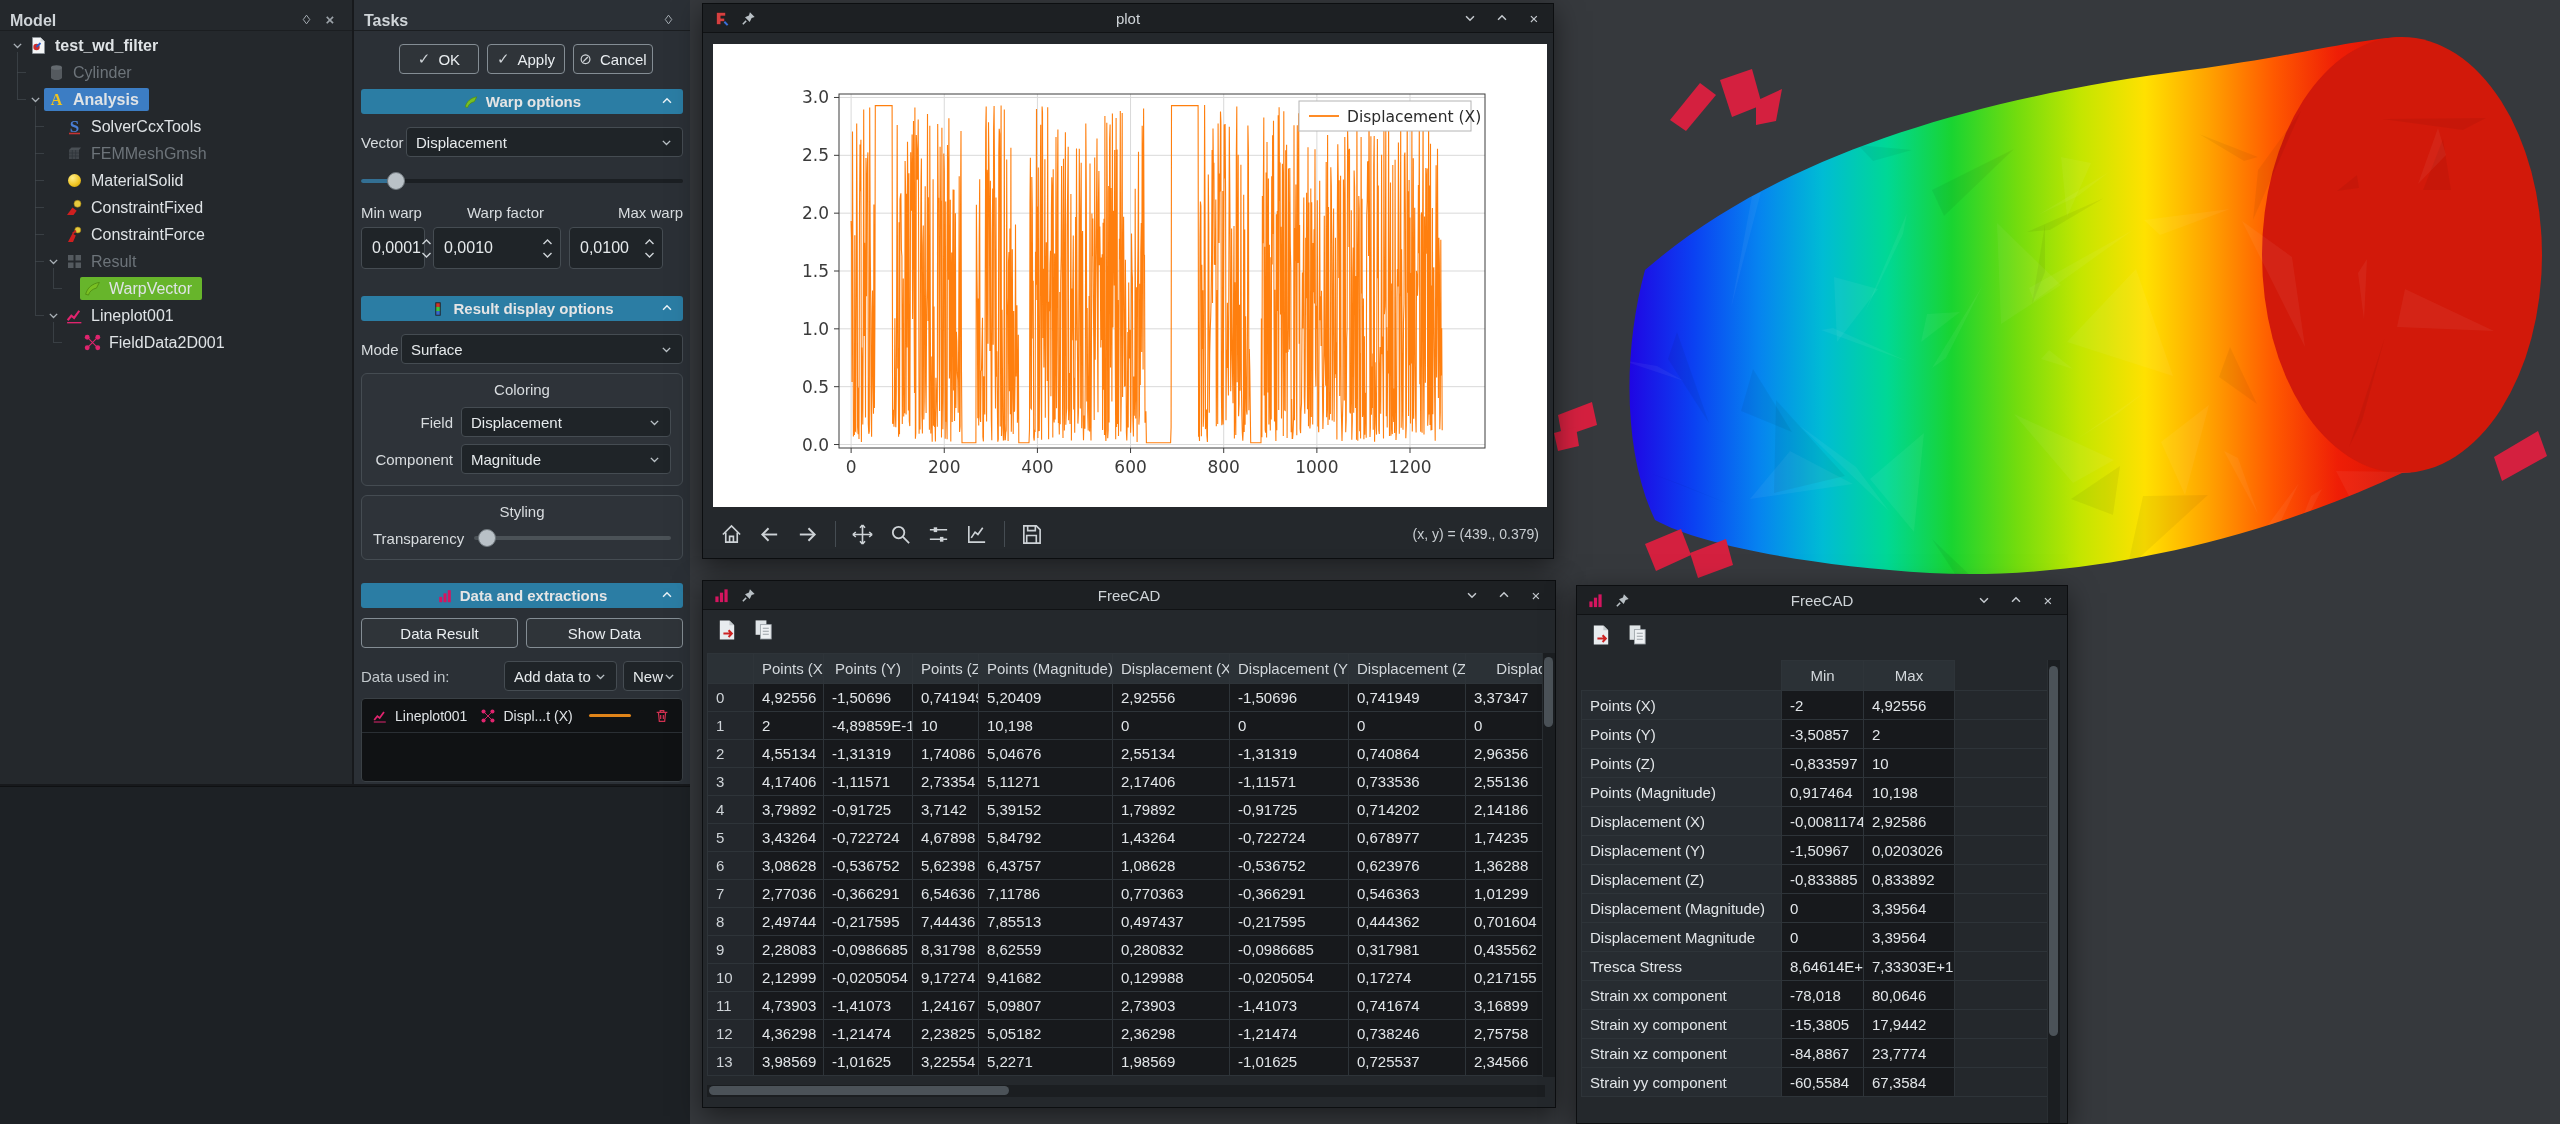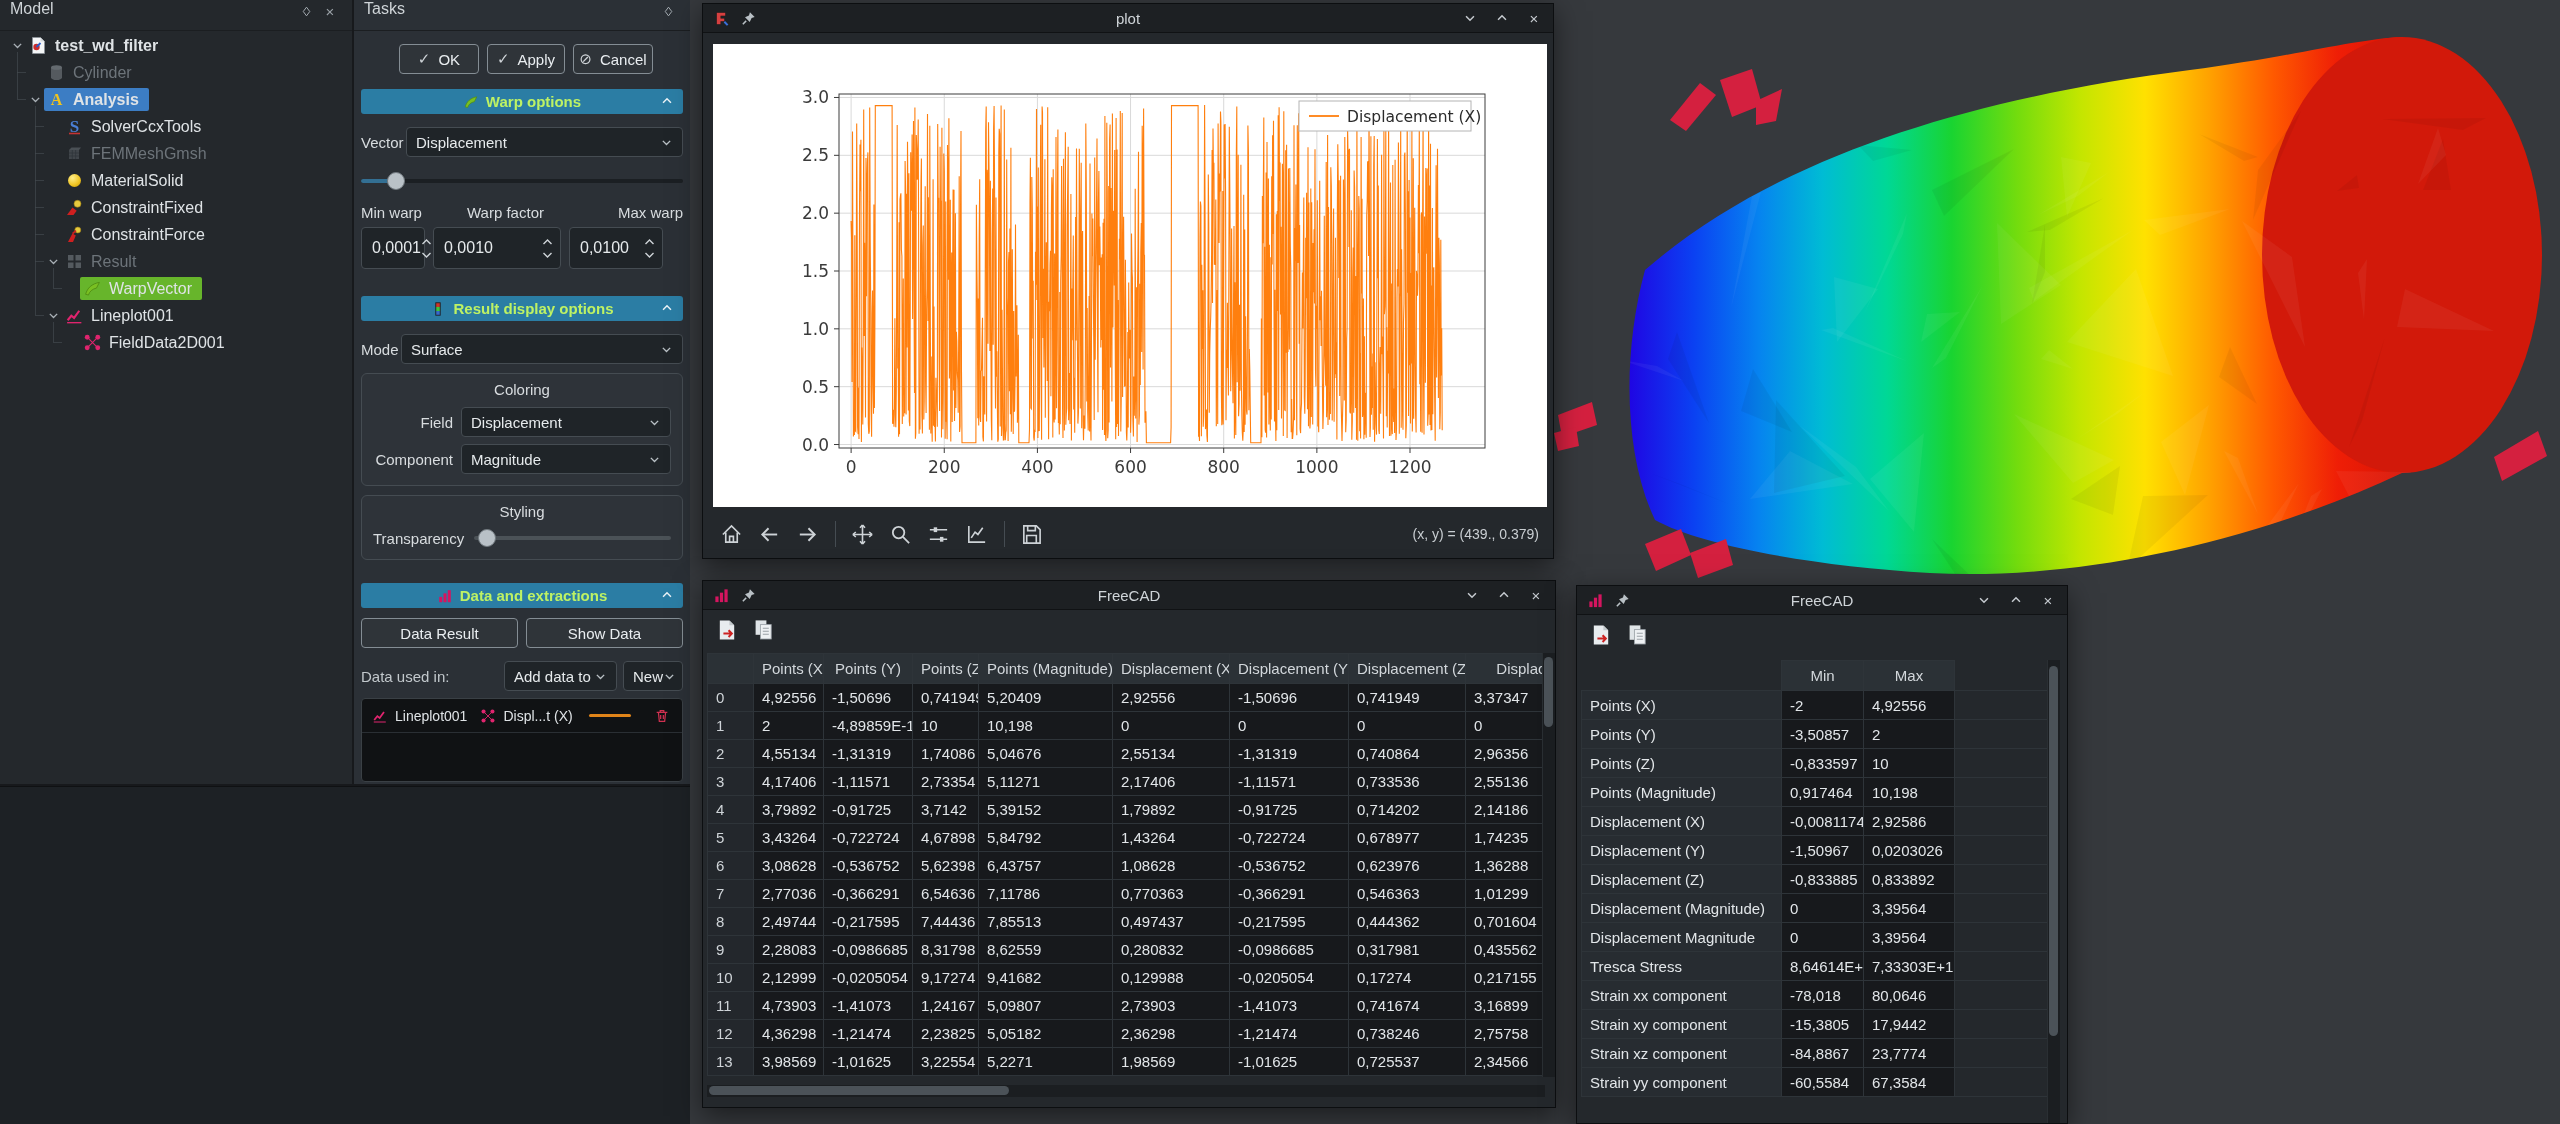--- a/index.html
+++ b/index.html
@@ -3,21 +3,21 @@
 <meta charset="utf-8">
 <style>
   html,body{margin:0;padding:0;background:#121416;}
   body{font-family:"Liberation Sans",sans-serif;color:#dfe3e6;}
   #root{position:relative;width:2560px;height:1124px;background:#17191c;overflow:hidden;}
   
   #viewport3d{position:absolute;left:690px;top:0;width:1870px;height:1124px;background:#36393d;}
   #cyl{position:absolute;left:860px;top:25px;}
   
   .dockpanel{position:absolute;background:#24282c;}
-  .dock-header{height:30px;display:flex;align-items:flex-start;padding:0 10px;color:#cfd4d8;font-size:16px;border-bottom:1px solid #1b1e21;}
+  .dock-header{height:30px;display:flex;align-items:flex-end;padding:0 10px;color:#cfd4d8;font-size:16px;border-bottom:1px solid #1b1e21;font-weight:bold;}
   .dock-header .spacer{flex:1;}
   .hdr-ico{width:24px;height:22px;display:flex;align-items:center;justify-content:center;color:#9aa1a7;font-size:15px;}
   .hdr-ico svg{width:13px;height:13px;}
   
   #model-tree{position:absolute;left:0;top:0;right:0;bottom:0;}
   .tree-row{position:absolute;left:0;height:27px;display:flex;align-items:center;font-size:16px;width:100%;cursor:default;}
   .tree-chev{width:18px;height:27px;display:flex;align-items:center;justify-content:center;color:#a9b0b6;flex:0 0 auto;}
   .tree-chev svg{width:13px;height:13px;}
   .hl{display:flex;align-items:center;gap:7px;padding:2px 10px 2px 3px;border-radius:2px;}
   .hl.selected{background:#3c7dc4;}
@@ -26,21 +26,21 @@
   .hl.disabled .tree-ico{opacity:.55;}
   .tree-ico{width:19px;height:19px;flex:0 0 auto;}
   .tree-ico svg{width:19px;height:19px;}
   .guide{position:absolute;background:#454c52;opacity:.65;}
   
   #tasks-panel{position:absolute;left:354px;top:0;width:336px;height:784px;background:#2b3036;}
   #tasks-body{padding:0 7px;}
   .actions-row{margin:13px 0 0 38px;display:flex;gap:8px;}
   .btn{height:30px;border:1px solid #848d94;border-radius:4px;background:rgba(255,255,255,0.02);color:#e9edf0;font-size:15px;display:flex;align-items:center;justify-content:center;gap:8px;box-sizing:border-box;cursor:default;}
   .btn .bico{font-size:15px;color:#cfd4d8;}
-  .section-hdr{height:25px;margin-top:15px;background:#2b7da4;border-radius:3px;display:flex;align-items:center;justify-content:center;gap:7px;color:#bef264;font-weight:bold;font-size:15px;position:relative;}
+  .section-hdr{height:25px;margin-top:15px;background:#2b7da4;border-radius:3px;display:flex;align-items:center;justify-content:center;gap:7px;color:#e5e5e5;font-weight:bold;font-size:15px;position:relative;}
   .section-hdr .shico svg{width:16px;height:16px;display:block;}
   .section-hdr .chup{position:absolute;right:9px;top:5px;color:#eaf2f6;}
   .section-hdr .chup svg{width:14px;height:14px;}
   .form-row{display:flex;align-items:center;}
   .flabel{font-size:15px;color:#d8dcdf;flex:0 0 auto;}
   .dropdown{height:30px;background:#1f2428;border:1px solid #454c52;border-radius:4px;display:flex;align-items:center;padding:0 9px;font-size:15px;color:#e6eaec;box-sizing:border-box;cursor:default;}
   .dropdown .dchev{margin-left:auto;color:#b9c0c5;display:flex;}
   .dropdown .dchev svg{width:13px;height:13px;}
   .slider{position:relative;height:20px;}
   .slider .track{position:absolute;left:0;right:0;top:8px;height:4px;background:#1b1f23;border-radius:2px;}

